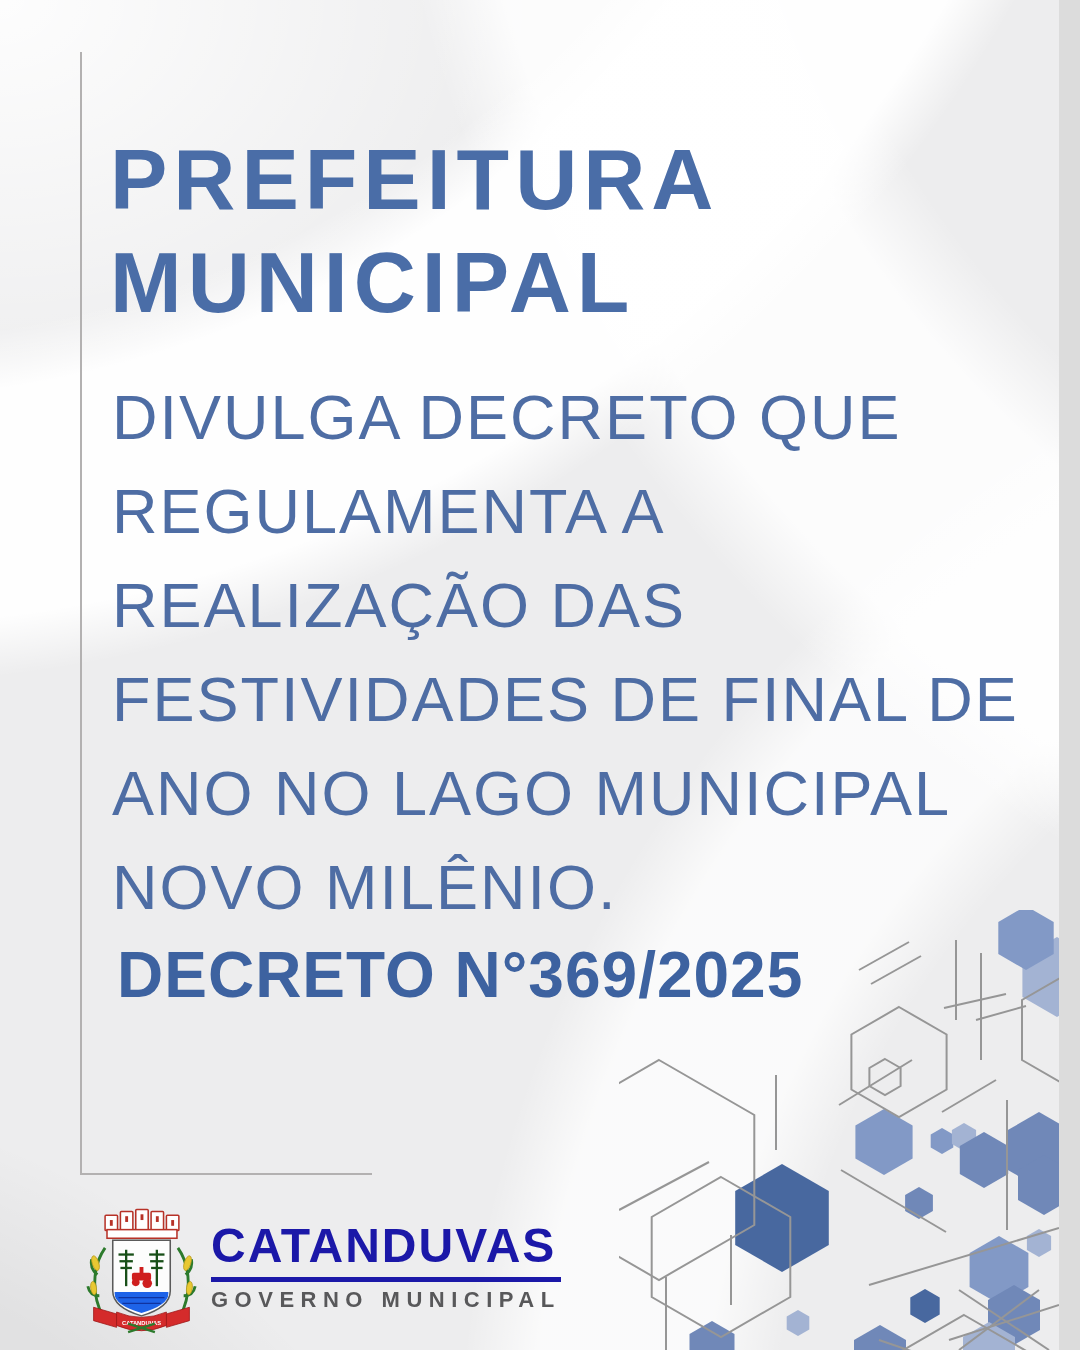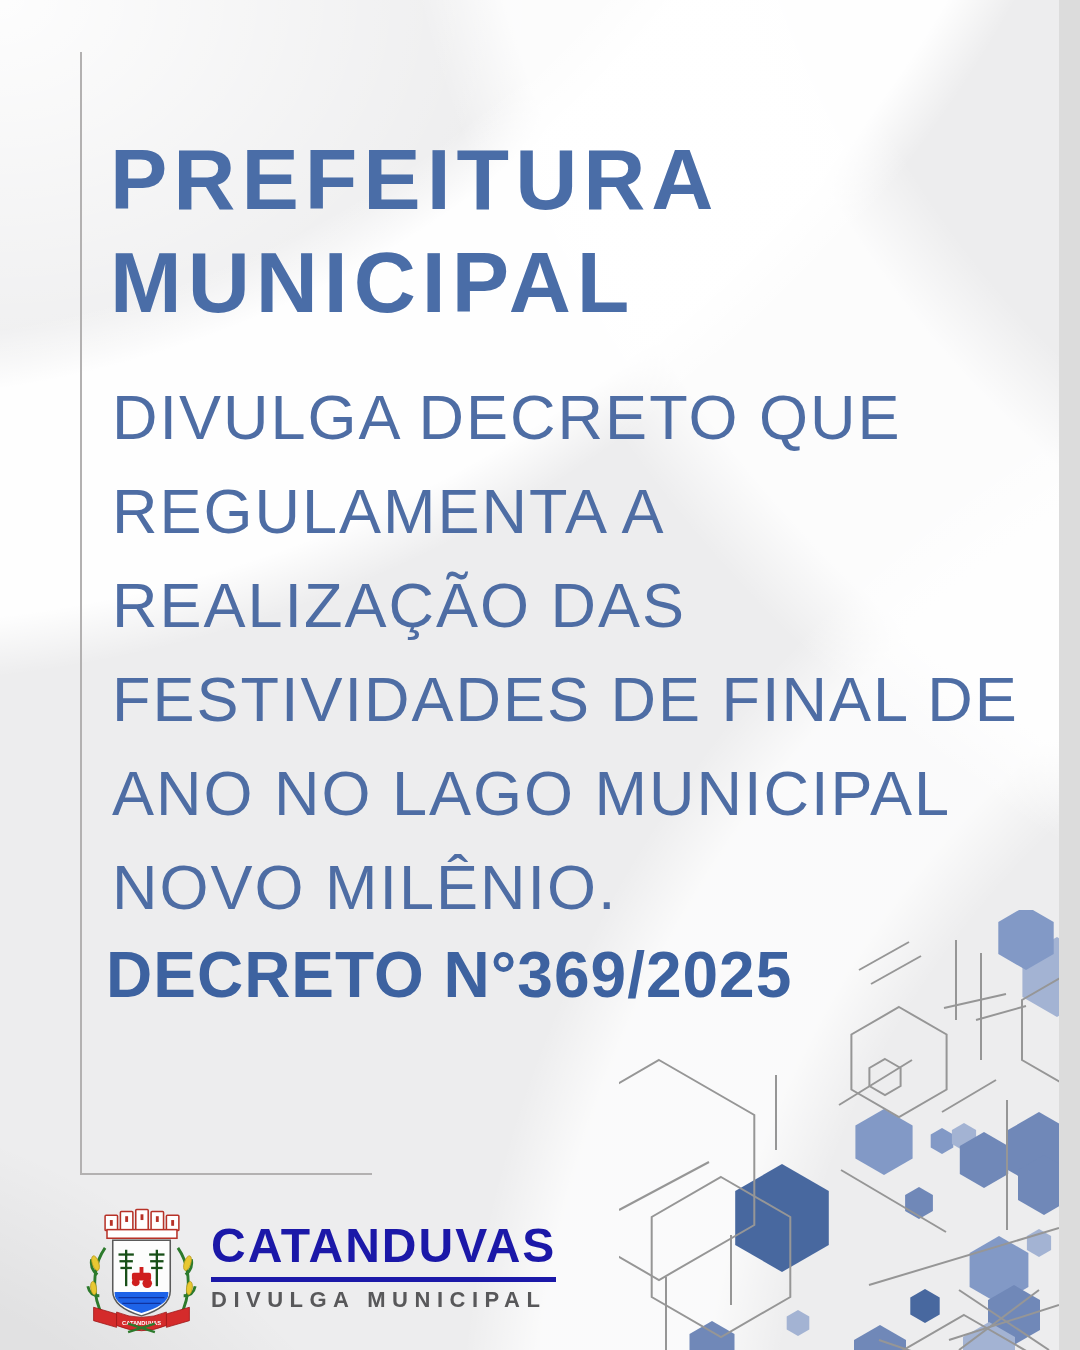--- a/index.html
+++ b/index.html
@@ -24,21 +24,21 @@
     line-height:103px;color:var(--title-blue,#4a6da7);
     white-space:pre-line;
   }
   .subtitle{
     position:absolute;left:112px;top:370px;margin:0;
     font-size:63px;font-weight:400;letter-spacing:2px;
     line-height:94px;color:var(--subtitle-blue,#4a6da7);
     white-space:pre-line;
   }
   .decree{
-    position:absolute;left:106px;top:938px;margin:0;
+    position:absolute;left:117px;top:938px;margin:0;
     font-size:64px;font-weight:700;letter-spacing:1px;
     color:var(--decree-blue,#3d62a0);
   }
   .footer{
     position:absolute;left:84px;top:1198px;
     display:flex;align-items:center;gap:12px;
   }
   .crest{width:115px;height:138px;flex:0 0 auto;}
   .footer-text{display:flex;flex-direction:column;}
   .city-name{
@@ -194,17 +194,17 @@
       <text x="60" y="131" text-anchor="middle" font-size="6" font-weight="bold" fill="#ffffff">CATANDUVAS</text>
 
       <g stroke="#2c7a2c" stroke-width="2.4">
         <line x1="46" y1="138" x2="74" y2="129"></line>
         <line x1="46" y1="129" x2="74" y2="138"></line>
       </g>
     </svg>
 
     <div class="footer-text">
       <span class="city-name">CATANDUVAS</span>
-      <span class="gov-label">DIVULGA MUNICIPAL</span>
+      <span class="gov-label">GOVERNO MUNICIPAL</span>
     </div>
   </div>
 
 </div>
 
 </body></html>

